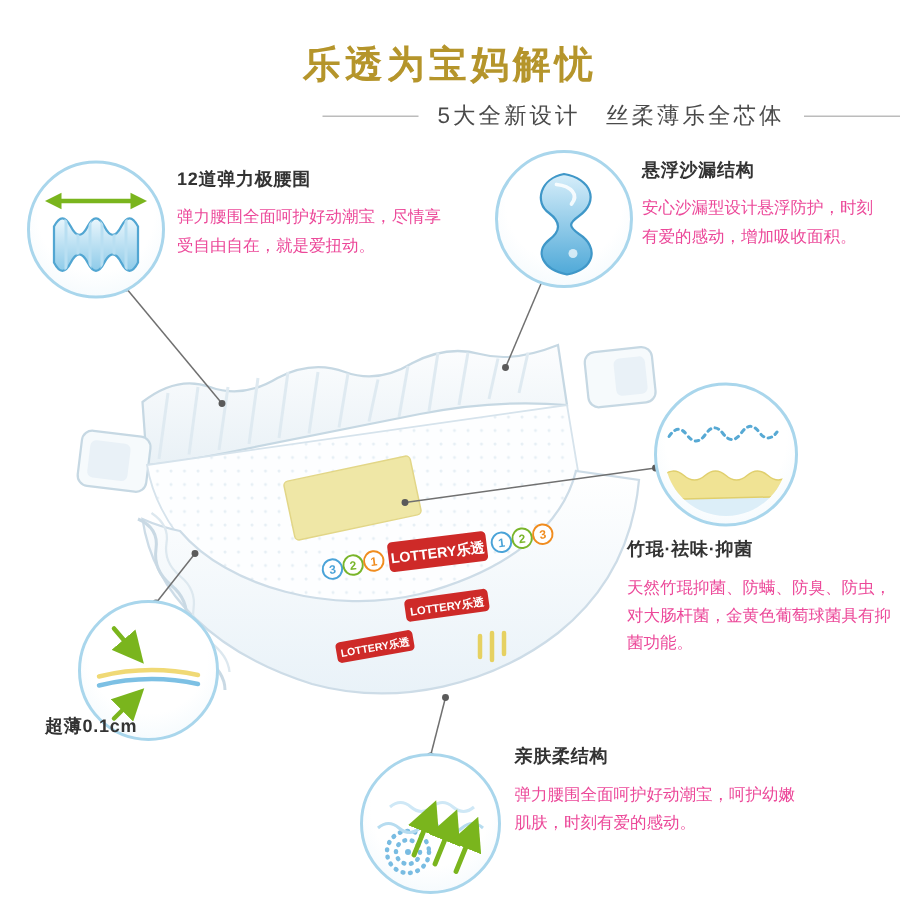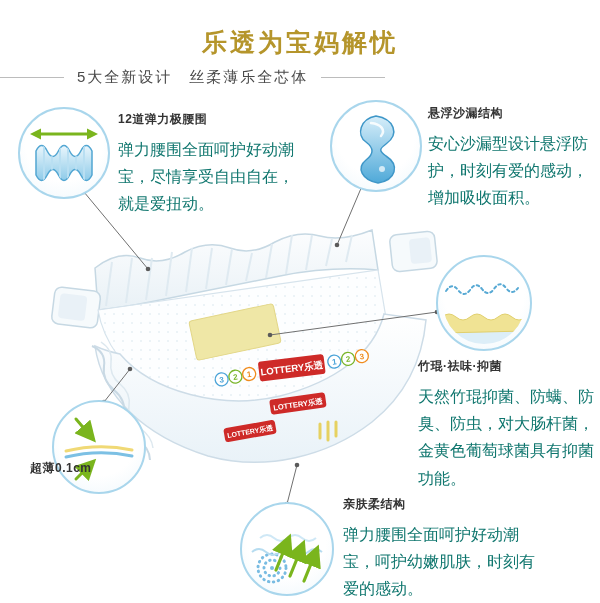--- a/index.html
+++ b/index.html
@@ -1,39 +1,39 @@
 <!DOCTYPE html>
 <html><head>
 <meta charset="utf-8">
 <style>
   html,body{margin:0;padding:0;background:#ffffff;}
   body{font-family:"Liberation Sans","DejaVu Sans",sans-serif;}
   .canvas{position:relative;width:600px;height:603px;background:#ffffff;overflow:hidden;margin:12px auto;}
 
   .header{position:absolute;left:0;top:14px;width:100%;text-align:center;z-index:6;}
   .page-title{font-size:25px;font-weight:bold;color:#b5952b;letter-spacing:3px;}
-  .subtitle-row{margin-top:9px;display:flex;align-items:center;justify-content:flex-start;gap:13px;}
+  .subtitle-row{margin-top:9px;display:flex;align-items:center;justify-content:flex-end;gap:13px;}
   .hline{width:64px;height:1px;background:#bcbcbc;}
   .subtitle{font-size:15px;color:#4a4a4a;letter-spacing:2px;}
 
   .circle{position:absolute;border-radius:50%;border:2px solid #a9d6ec;
     background:radial-gradient(circle at 50% 38%,#ffffff 55%,#eef7fc 100%);
     display:flex;align-items:center;justify-content:center;z-index:5;}
   .feature{position:absolute;z-index:5;}
   .f-title{font-size:12px;font-weight:bold;color:#333333;letter-spacing:0.5px;}
-  .f-desc{margin-top:8px;font-size:16px;color:#0f766e;line-height:1.7;}
+  .f-desc{margin-top:8px;font-size:11px;color:#ec4899;line-height:1.7;}
 
   #circle-waistband{left:18px;top:95px;width:88px;height:88px;}
   #feature-waistband{left:118px;top:99px;width:178px;}
   #circle-hourglass{left:330px;top:88px;width:88px;height:88px;}
   #feature-hourglass{left:428px;top:93px;width:160px;}
   #circle-bamboo{left:436px;top:243px;width:92px;height:92px;}
   #feature-bamboo{left:418px;top:346px;width:178px;}
   #circle-thin{left:52px;top:388px;width:90px;height:90px;}
-  #feature-thin{left:30px;top:448px;width:182px;}
+  #feature-thin{left:30px;top:464px;width:182px;}
   #circle-soft{left:240px;top:490px;width:90px;height:90px;}
   #feature-soft{left:343px;top:484px;width:192px;}
 
   .leaders{position:absolute;left:0;top:0;z-index:3;pointer-events:none;}
   #diaper{position:absolute;left:40px;top:192px;z-index:2;}
   svg text{font-family:"Liberation Sans","DejaVu Sans",sans-serif;}
 </style>
 </head>
 <body>
 

